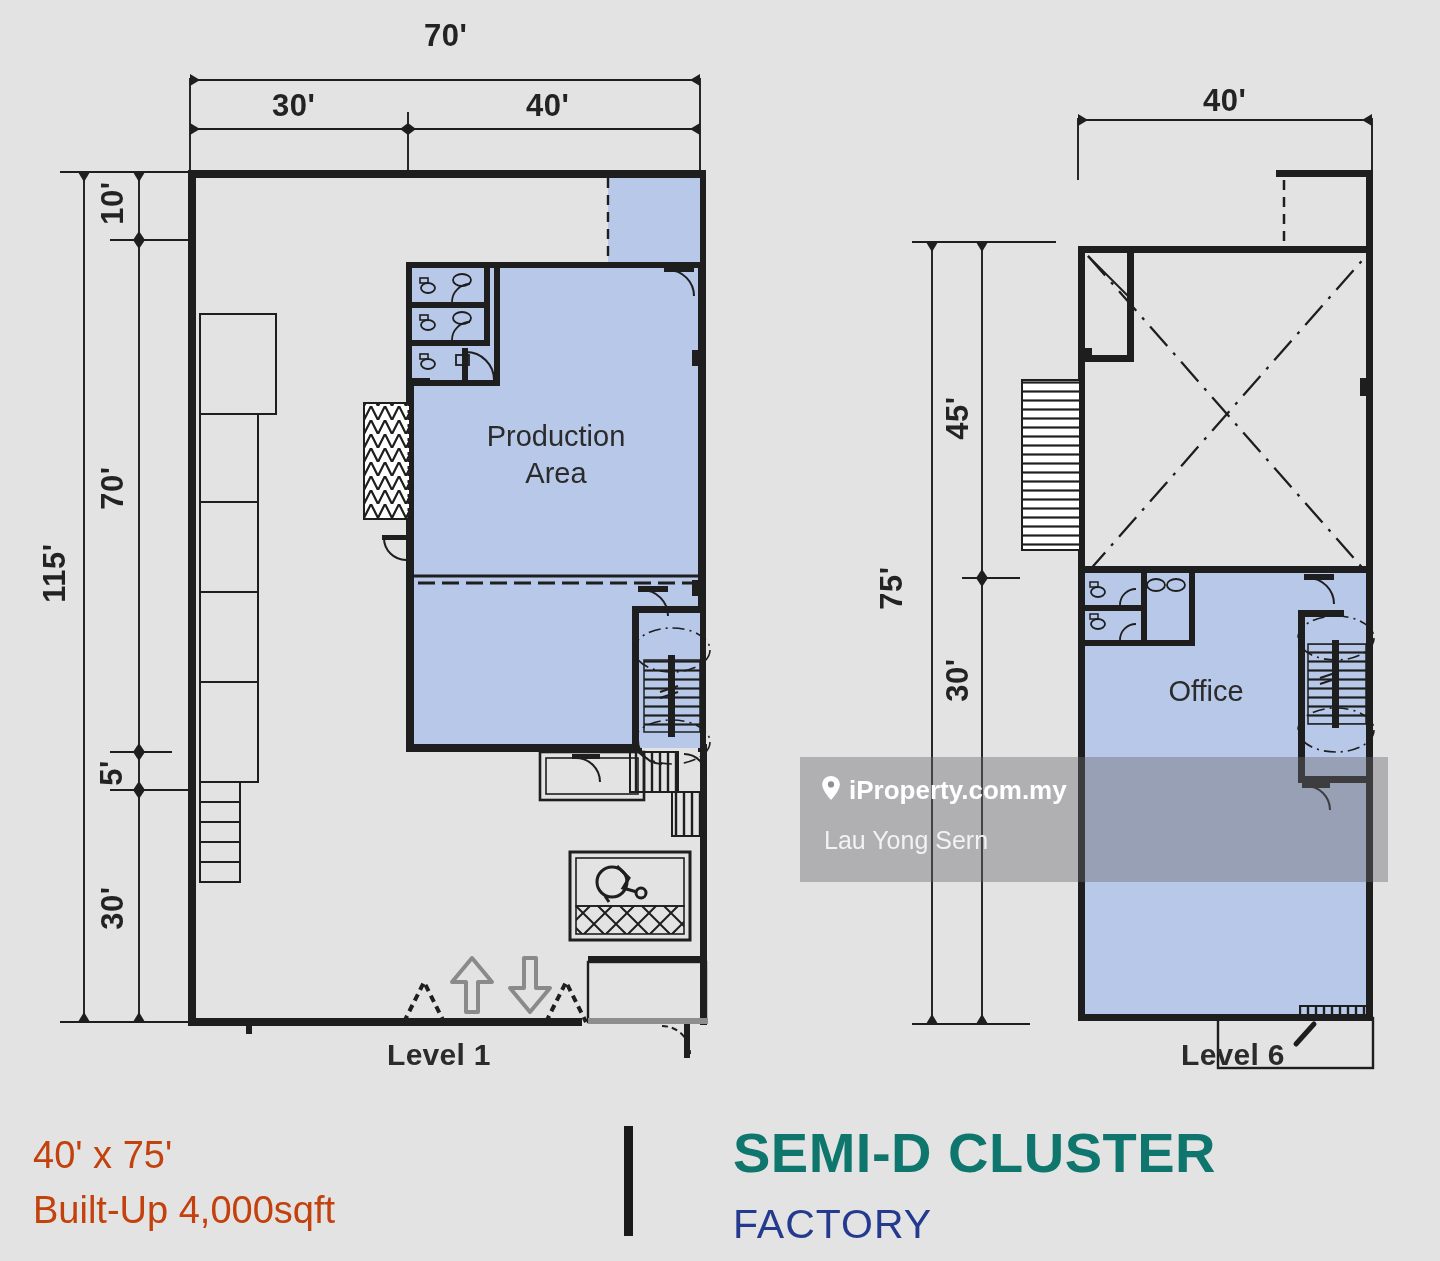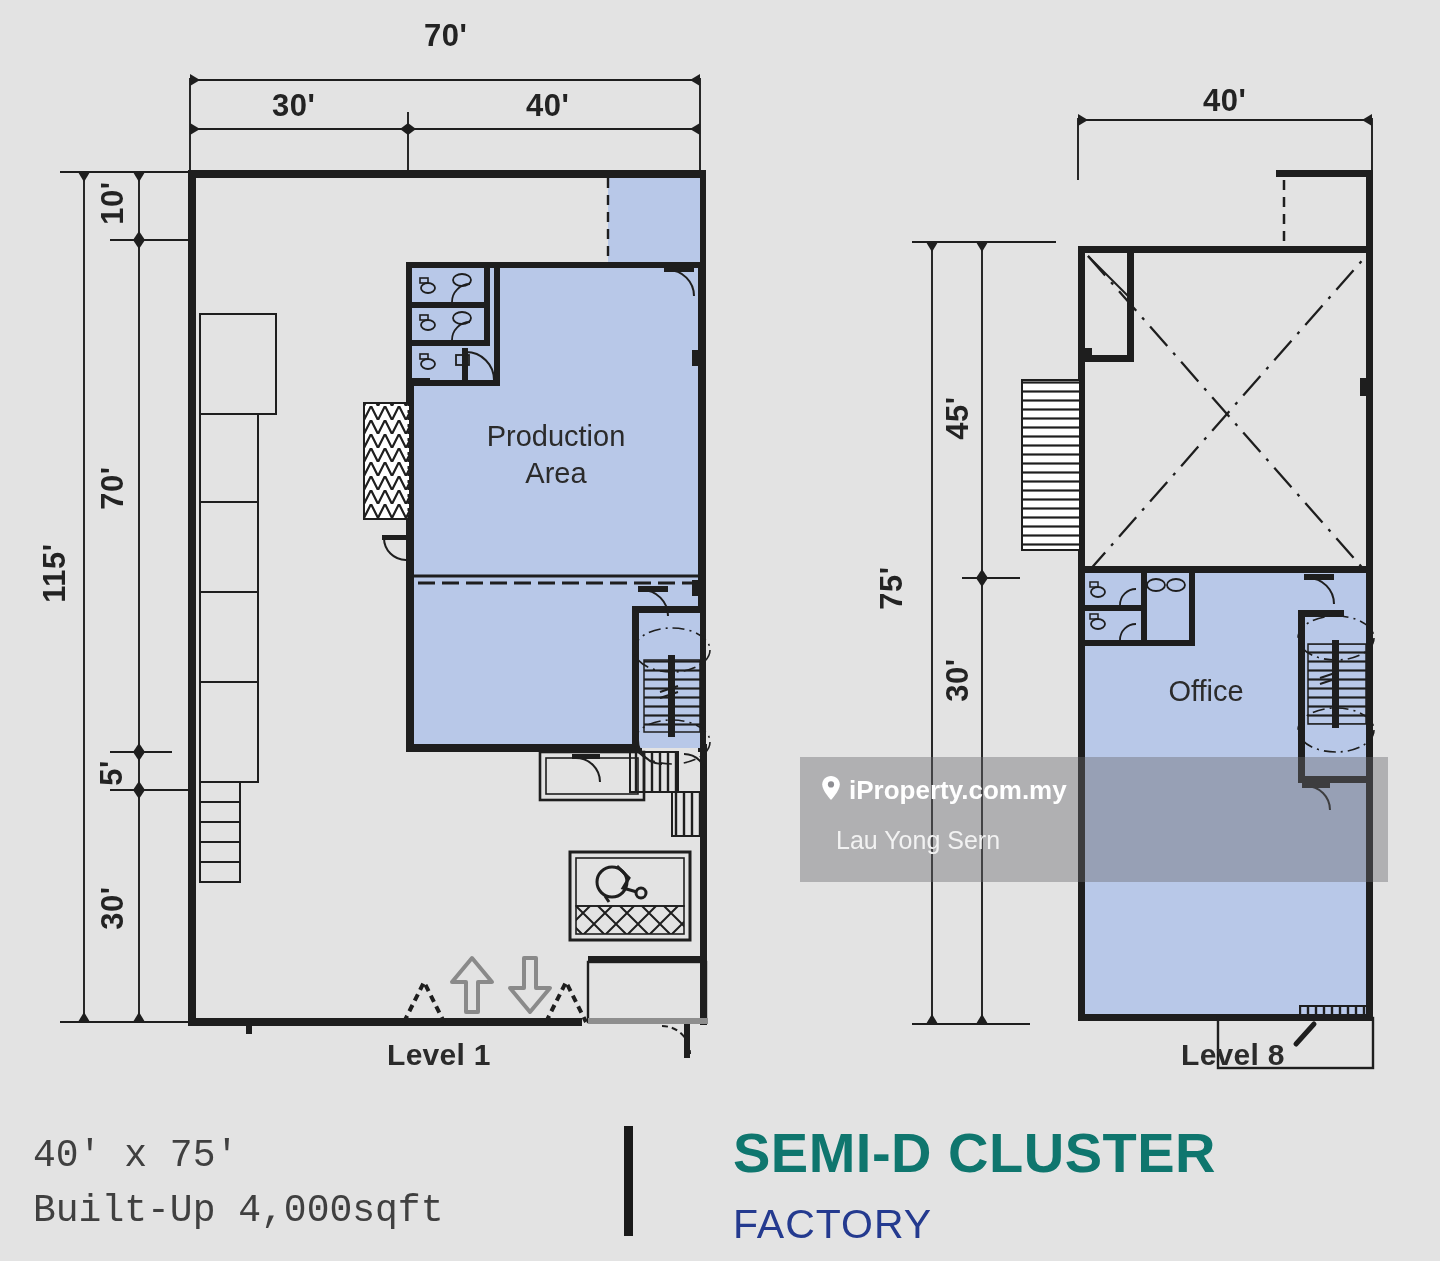--- a/index.html
+++ b/index.html
@@ -82,42 +82,42 @@
     font-family: "Liberation Sans", sans-serif;
     font-size: 26px;
     font-weight: 700;
     color: #ffffff;
   }
   .wm-agent {
     font-family: "Liberation Sans", sans-serif;
     font-size: 25px;
     font-weight: 400;
     color: #f2f2f2;
-    padding-left: 36px;
+    padding-left: 24px;
     padding-top: 20px;
   }
 
   
   #footer {
     position: absolute;
     left: 0;
     top: 1100px;
     width: 1440px;
     height: 161px;
     background: #e3e3e3;
   }
   #footer-left {
     position: absolute;
     left: 33px;
     top: 28px;
   }
   .foot-line {
-    font-family: Liberation Mono, monospace;
+    font-family: Liberation Sans, sans-serif;
     font-size: 38px;
-    color: #404040;
+    color: #c2410c;
     line-height: 1.45;
     white-space: nowrap;
   }
   #footer-rule {
     position: absolute;
     left: 624px;
     top: 26px;
     width: 9px;
     height: 110px;
     background: #1a1a1a;
@@ -494,21 +494,21 @@
   <div class="dim" style="left:1203px; top:83px;">40'</div>
   <div class="dim vert" style="left:868px; top:570px; width:48px; text-align:center;">75'</div>
   <div class="dim vert" style="left:934px; top:400px; width:48px; text-align:center;">45'</div>
   <div class="dim vert" style="left:934px; top:662px; width:48px; text-align:center;">30'</div>
 
   <div class="room-label" style="left:456px; top:418px; width:200px;">Production
 Area</div>
   <div class="room-label" style="left:1106px; top:673px; width:200px;">Office</div>
 
   <div class="level-caption" style="left:387px; top:1038px;">Level 1</div>
-  <div class="level-caption" style="left:1181px; top:1038px;">Level 8</div>
+  <div class="level-caption" style="left:1181px; top:1038px;">Level 6</div>
 
   <div id="watermark">
     <div class="wm-row first">
       <svg class="wm-pin" viewBox="0 0 22 26">
         <path d="M11 1 C6 1 2.2 4.8 2.2 9.6 C2.2 16 11 25 11 25 S19.8 16 19.8 9.6 C19.8 4.8 16 1 11 1 z" fill="#ffffff"></path>
         <circle cx="11" cy="9.4" r="3.1" fill="#8e8e93"></circle>
       </svg>
       <span class="wm-brand">iProperty.com.my</span>
     </div>
     <div class="wm-agent">Lau Yong Sern</div>

